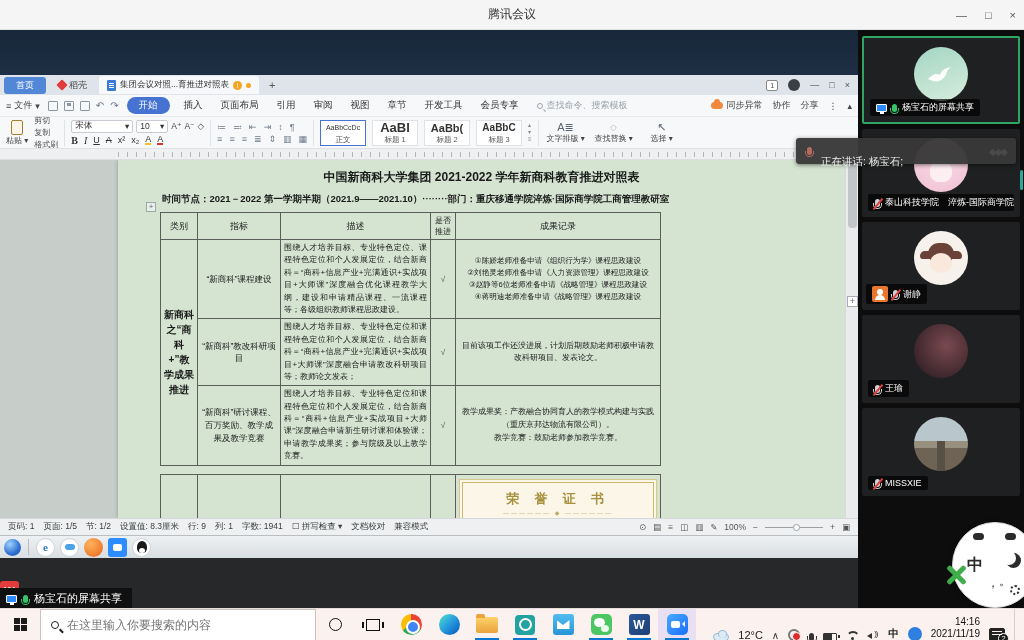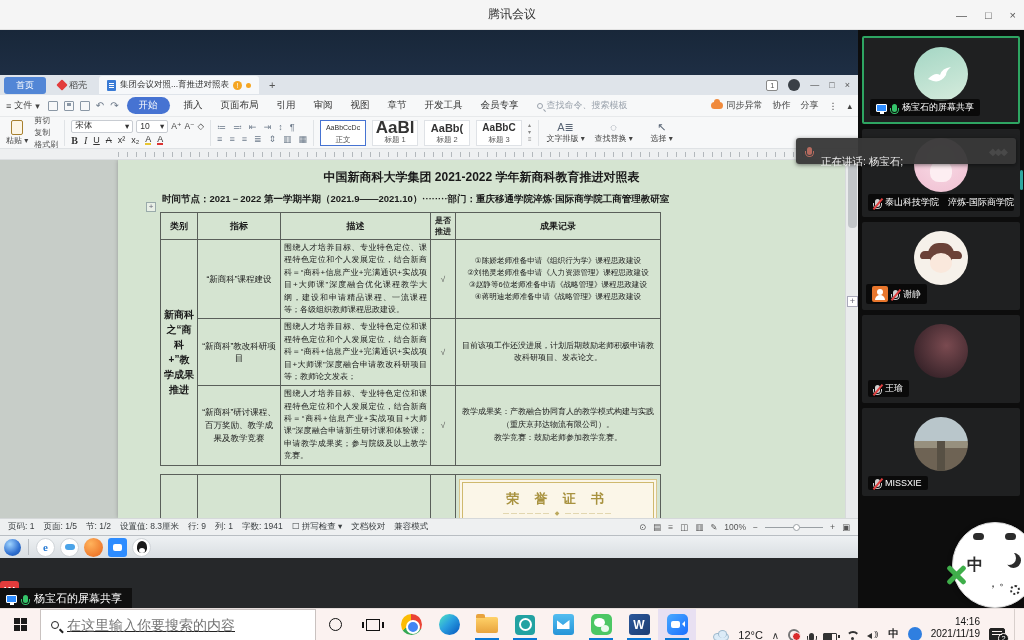--- a/index.html
+++ b/index.html
@@ -84,21 +84,21 @@
     background:repeating-linear-gradient(90deg,#9aa0a5 0 1px,transparent 1px 9px); opacity:.7; }
 
   .docarea { height:358px; background:#c7cdc8; position:relative; overflow:hidden; }
   .page { position:absolute; left:118px; top:0; right:13px; bottom:0; background:#d5e4d1; box-shadow:0 0 4px rgba(0,0,0,.25); overflow:hidden; color:#1a1a1a; }
   .doc-title { margin-top:9px; text-align:center; font-weight:bold; font-size:12px; }
   .doc-sub { margin:7px 0 0 44px; font-weight:bold; font-size:9.5px; white-space:nowrap; }
   .tbl-wrap { position:relative; margin:6px 0 0 42px; }
   .tbl-handle { position:absolute; left:-14px; top:-10px; width:10px; height:10px; border:1px solid #9aa; color:#667; font-size:8px; line-height:8px; text-align:center; background:#e8efe6; }
   table.doc { border-collapse:collapse; table-layout:fixed; width:500px; }
   table.doc td, table.doc th { border:1px solid #5a5f5a; vertical-align:middle; padding:2px 3px; }
-  th.h { font-size:9px; font-weight:bold; text-align:center; }
+  th.h { font-size:9px; font-weight:normal; text-align:center; }
   .cat { font-size:10px; font-weight:bold; text-align:center; line-height:1.5; }
   .ind { font-size:8.5px; text-align:center; line-height:1.5; }
   .dsc { font-size:8px; line-height:1.55; text-align:justify; }
   .chk { font-size:8px; text-align:center; color:#555; }
   .res { font-size:7.6px; line-height:1.6; text-align:center; white-space:pre-line; }
   table.doc2 { border-collapse:collapse; table-layout:fixed; width:500px; margin:8px 0 0 42px; }
   table.doc2 td { border:1px solid #5a5f5a; height:108px; vertical-align:top; }
 
   .cert { margin:4px 3px; height:140px; background:#fbf6e8; border:1px solid #d9c68c; box-shadow:inset 0 0 0 2px #fbf6e8, inset 0 0 0 3px #cfb96e; padding:10px 10px 0; position:relative; }
   .cert-title { text-align:center; color:#a8923f; font-weight:bold; font-size:13px; letter-spacing:6px; font-family:"Liberation Serif",serif; }
@@ -183,21 +183,21 @@
   .ime .gx::before { transform:rotate(45deg); } .ime .gx::after { transform:rotate(-45deg); }
 
   
   .taskbar { position:absolute; top:608px; left:0; width:1024px; height:32px; background:#fbf2f0; display:flex; align-items:center; border-top:1px solid #e7dedc; }
   .start { width:40px; height:32px; display:flex; align-items:center; justify-content:center; }
   .winlogo { width:13px; height:13px; display:grid; grid-template-columns:6px 6px; grid-template-rows:6px 6px; gap:1px; }
   .winlogo i { background:#1b1b1b; }
   .tsearch { width:276px; height:32px; background:#fff; border:1px solid #c9c2c0; display:flex; align-items:center; gap:8px; padding:0 10px; }
   .tsearch .slens { width:8px; height:8px; border:1.6px solid #222; border-radius:50%; position:relative; flex:none; }
   .tsearch .slens::after { content:""; position:absolute; left:7px; top:8px; width:5px; height:1.6px; background:#222; transform:rotate(45deg); }
-  .tsearch input { border:none; outline:none; font-size:14px; color:#222; width:220px; background:transparent; font-family:inherit;text-decoration:underline; }
+  .tsearch input { border:none; outline:none; font-size:12px; color:#222; width:220px; background:transparent; font-family:inherit; }
   .tbtn { width:38px; height:32px; display:flex; align-items:center; justify-content:center; position:relative; }
   .tbtn.run::after { content:""; position:absolute; bottom:0; left:7px; right:7px; height:3px; background:#0a77d5; }
   .tbtn.activeapp { background:#e8e0f2; }
   .cortana { width:13px; height:13px; border:1.6px solid #111; border-radius:50%; }
   .taskview { width:14px; height:12px; border:1.5px solid #111; position:relative; }
   .taskview::before,.taskview::after { content:""; position:absolute; top:2px; width:2px; height:6px; background:#111; }
   .taskview::before { left:-5px; } .taskview::after { right:-5px; }
   .i-chrome { width:21px; height:21px; border-radius:50%; background:conic-gradient(#ea4335 0 33%,#34a853 33% 66%,#fbbc05 66% 100%); position:relative; }
   .i-chrome::after { content:""; position:absolute; left:5.5px; top:5.5px; width:10px; height:10px; border-radius:50%; background:#4285f4; border:2px solid #fff; }
   .i-edge { width:21px; height:21px; border-radius:50%; background:linear-gradient(135deg,#49d6c9 10%,#2aa0e0 45%,#0b62c4 90%); }
@@ -373,21 +373,21 @@
               <span class="pic">▥</span>
               <span class="pic">▦</span>
             </div>
           </div>
           <div class="vsep"></div>
           <div class="stylebox sel">
             <span class="pv" style="font-size:7px">AaBbCcDc</span>
             <span class="lb">正文</span>
           </div>
           <div class="stylebox">
-            <span class="pv" style="font-size:17px;font-weight:bold">AaBl</span>
+            <span class="pv" style="font-size:13px;font-weight:bold">AaBl</span>
             <span class="lb">标题 1</span>
           </div>
           <div class="stylebox">
             <span class="pv" style="font-size:11px;font-weight:bold">AaBb(</span>
             <span class="lb">标题 2</span>
           </div>
           <div class="stylebox">
             <span class="pv" style="font-size:10px;font-weight:bold">AaBbC</span>
             <span class="lb">标题 3</span>
           </div>

